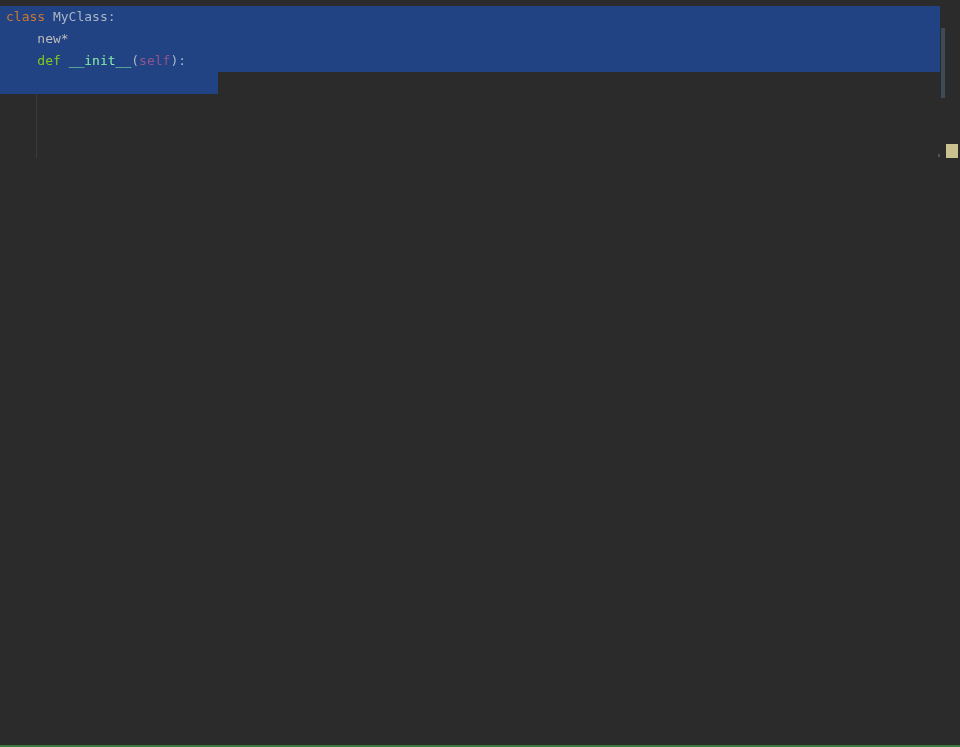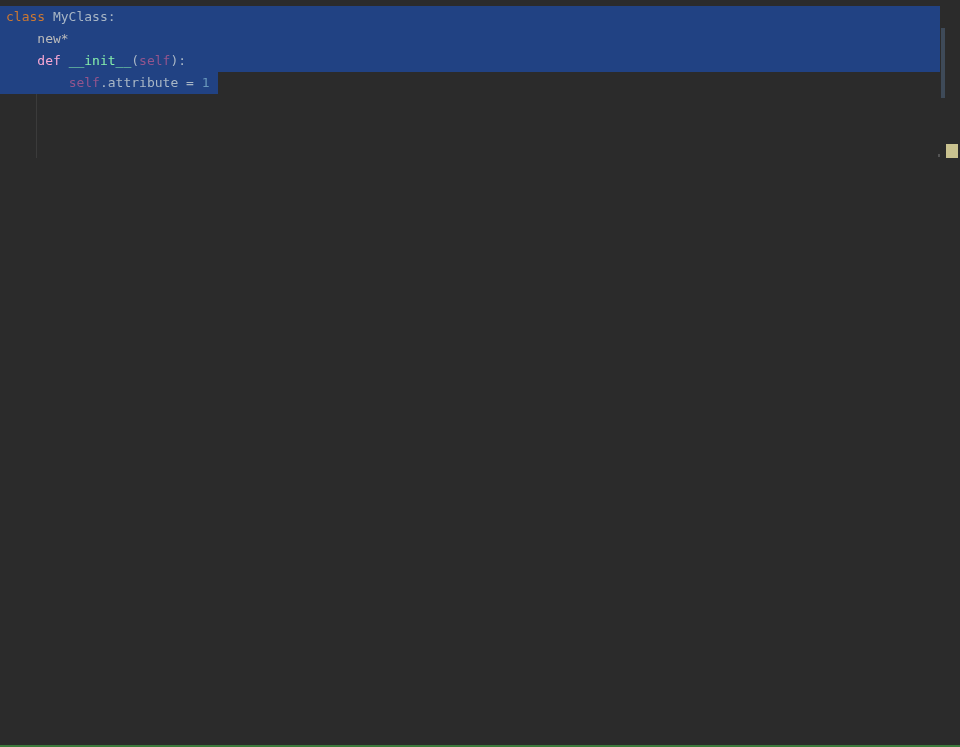--- a/index.html
+++ b/index.html
@@ -71,21 +71,21 @@
     .kw-class {
       color: #cc7832;
     }
     .classname {
       color: #a9b7c6;
     }
     .newtext {
       color: #bbbbbb;
     }
     .kw-def {
-      color: #f9a8d4;
+      color: #84cc16;
     }
     .dunder {
       color: #86efac;
     }
     .param-self {
       color: #94558d;
     }
     .ref-self {
       color: #94558d;
     }
@@ -166,21 +166,20 @@
     <div class="selection-bg sel2"></div>
     <div class="selection-bg sel3"></div>
     <div class="selection-bg sel4"></div>
 
     <div class="code-line line1"><span class="kw-class">class</span><span class="punct"> </span><span class="classname">MyClass</span><span class="punct">:</span></div>
 
     <div class="code-line line2"><span class="punct">    </span><span class="newtext">new*</span></div>
 
     <div class="code-line line3"><span class="punct">    </span><span class="kw-def">def</span><span class="punct"> </span><span class="dunder">__init__</span><span class="punct">(</span><span class="param-self">self</span><span class="punct">):</span></div>
 
-    <div class="code-line line4"><span class="punct">        </span><span class="ref-self">self</span><span class="attr">.attribute</span><span class="op"> = </span><span class="num">1</span></div>
 
     <div class="indent-guide"></div>
 
     <div class="gutter"></div>
 
     <div class="scrollbar-track-v">
       <div class="selection-edge"></div>
       <div class="caret-tick">'</div>
       <div class="caret-marker"></div>
     </div>

